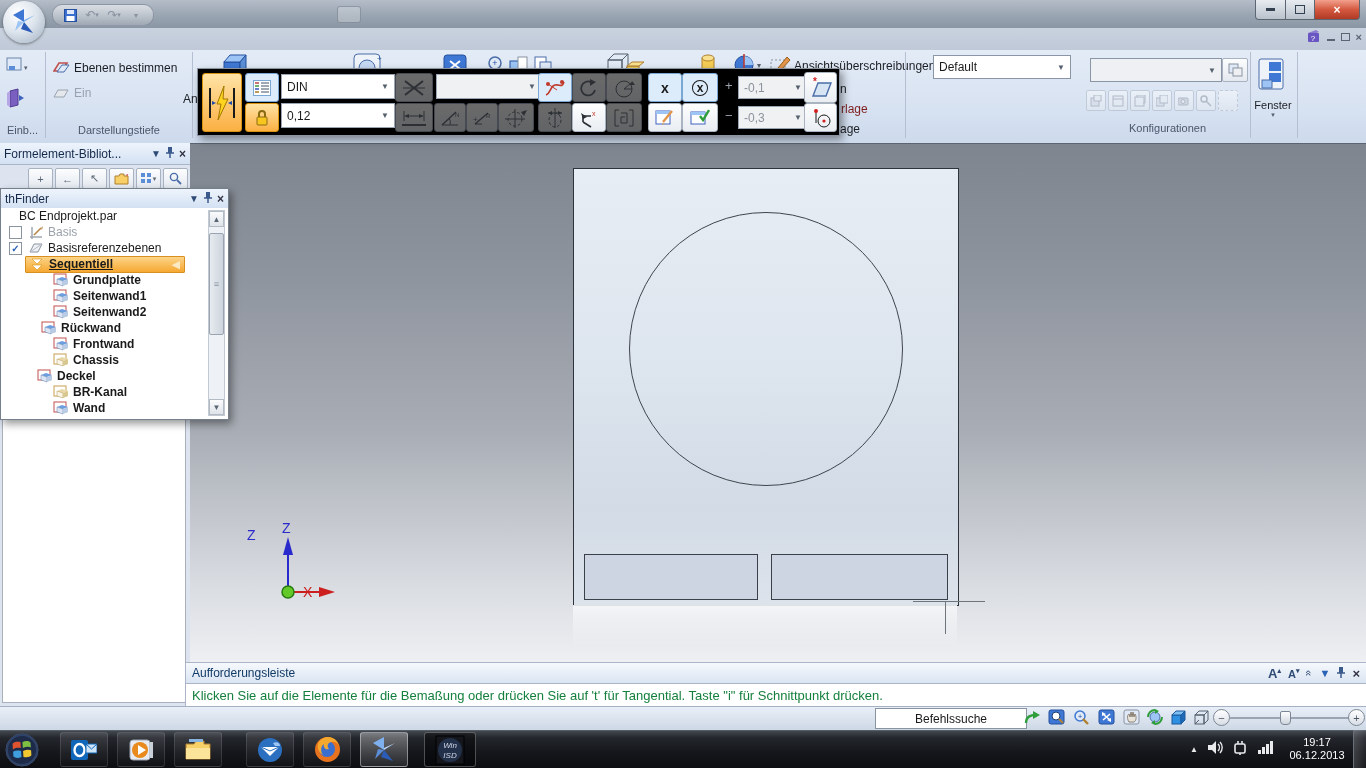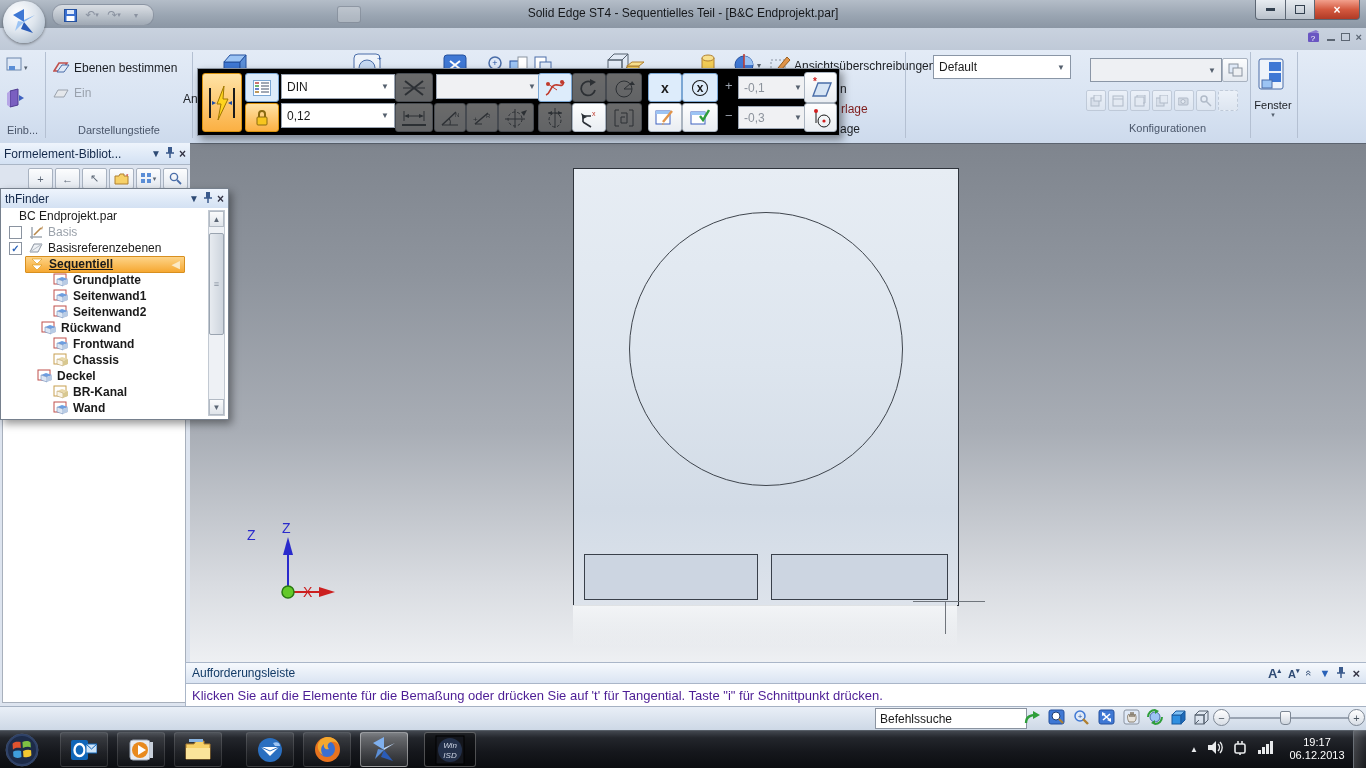--- a/index.html
+++ b/index.html
@@ -104,27 +104,27 @@
     background:linear-gradient(180deg,rgba(245,247,249,.9),rgba(245,247,249,0));}
   .curh{position:absolute;left:723px;top:457px;width:72px;height:1px;background:#70757c;}
   .curv{position:absolute;left:755px;top:457px;width:1px;height:33px;background:#70757c;}
   
   .prompthead{left:185px;top:662px;width:1181px;height:22px;
     background:linear-gradient(180deg,#f6f9fd,#dae4f2);border:1px solid #aab6c8;border-right:none;
     display:flex;align-items:center;padding:0 6px;box-sizing:border-box;
     font-size:12px;color:#123a66;}
   .promptmsg{left:185px;top:684px;width:1181px;height:22px;background:#ffffff;
     border-left:1px solid #aab6c8;display:flex;align-items:center;padding:0 6px;box-sizing:border-box;
-    font-size:13px;color:#4c1d95;}
+    font-size:13px;color:#15803d;}
   .pricons{margin-left:auto;display:flex;align-items:center;gap:7px;color:#2e4a74;font-size:11px;}
   
   .statusbar{left:0;top:706px;width:1366px;height:24px;
     background:linear-gradient(180deg,#e9eff7,#ccd7e5);border-top:1px solid #a5b1c2;}
   .search{left:875px;top:708px;width:142px;height:17px;background:#fff;border:1px solid #8a93a0;
-    font-size:12px;padding:1px 4px;display:flex;align-items:center;}
+    font-size:12px;padding:1px 4px;display:flex;align-items:center;justify-content:center;}
   .sbico{position:absolute;top:708px;width:21px;height:19px;display:flex;align-items:center;justify-content:center;}
   .slider-track{left:1230px;top:717px;width:120px;height:2px;background:#9aa4b2;}
   .slider-thumb{left:1280px;top:711px;width:9px;height:12px;background:linear-gradient(180deg,#fdfdfe,#cfd6df);
     border:1px solid #7d8794;border-radius:2px 2px 4px 4px;}
   .pmcirc{width:15px;height:15px;border-radius:50%;border:1px solid #7d8794;
     background:linear-gradient(180deg,#fff,#d8dee6);display:flex;align-items:center;justify-content:center;
     font-size:11px;color:#4a5560;}
   
   .taskbar{left:0;top:730px;width:1366px;height:38px;
     background:linear-gradient(180deg,#42474f 0%,#23262c 18%,#15171c 55%,#0b0d10 100%);
@@ -166,21 +166,20 @@
           <rect x="3" y="1" width="7" height="4" fill="#dfe9fa"></rect>
           <rect x="2.5" y="7" width="8" height="5" fill="#fff"></rect>
         </svg>
     </span>
     <span class="qbtn">↶<span style="font-size:7px">▾</span></span>
     <span class="qbtn">↷<span style="font-size:7px">▾</span></span>
     <span class="qbtn" style="font-size:8px">▾</span>
   </div>
   <div class="ab" style="left:337px;top:6px;width:22px;height:15px;border:1px solid rgba(110,120,135,.6);border-radius:3px;background:rgba(255,255,255,.25)"></div>
 
-  <div class="ab title-text">Solid Edge ST4 - Sequentielles Teil - [B&amp;C Endprojekt.par]</div>
 
   <div class="ab wbtns">
     <div class="wbtn min">
         <span class="glyph-min"></span>
       </div>
     <div class="wbtn res">
         <span class="glyph-res"></span>
       </div>
     <div class="wbtn cls">×</div>
   </div>

